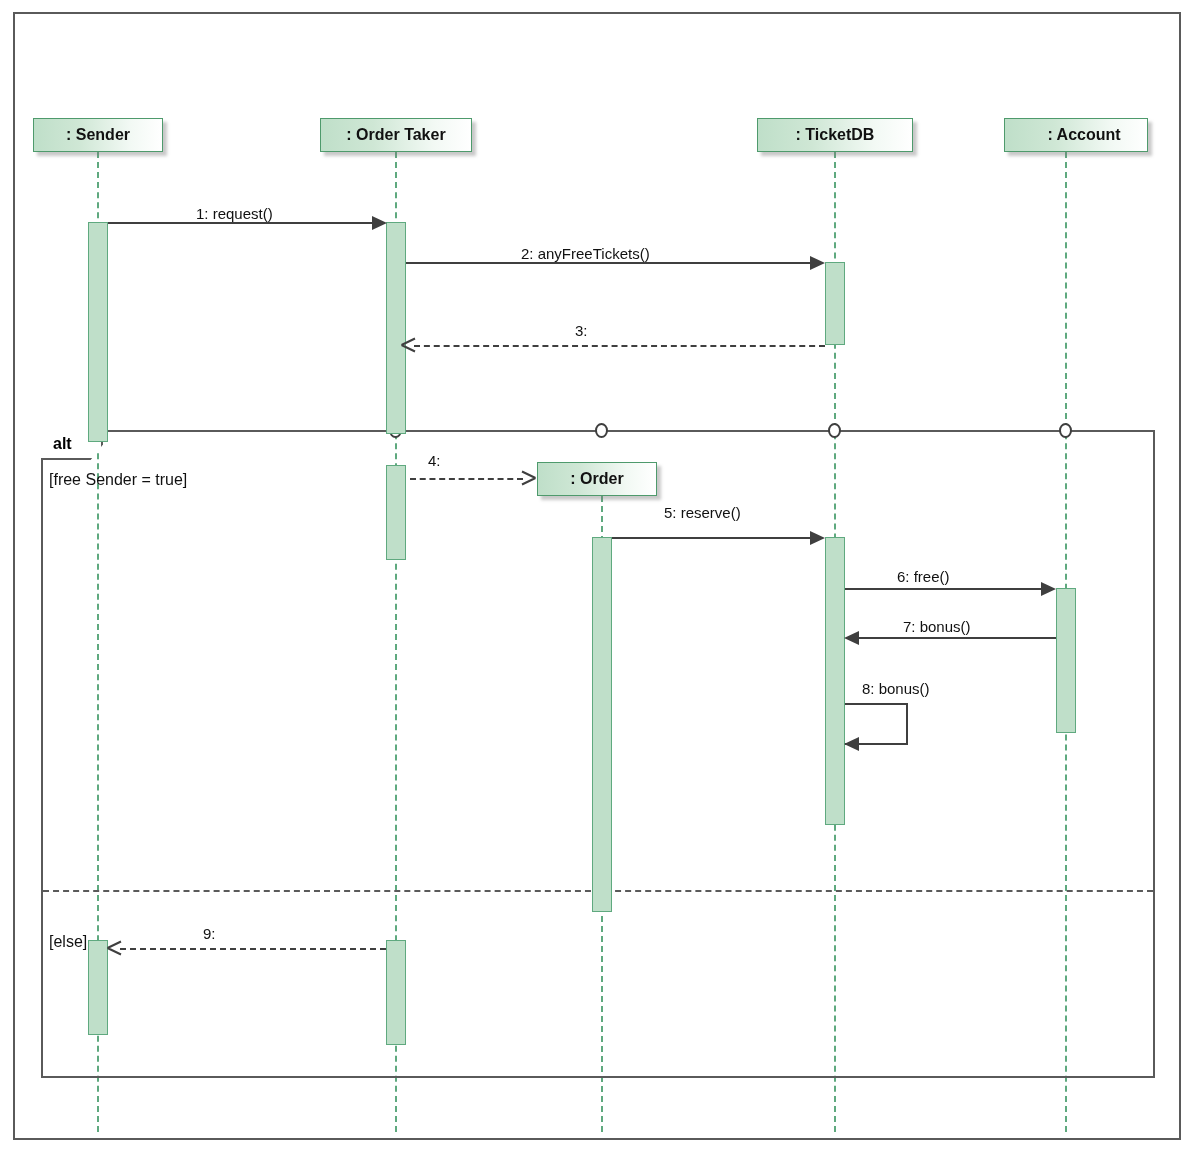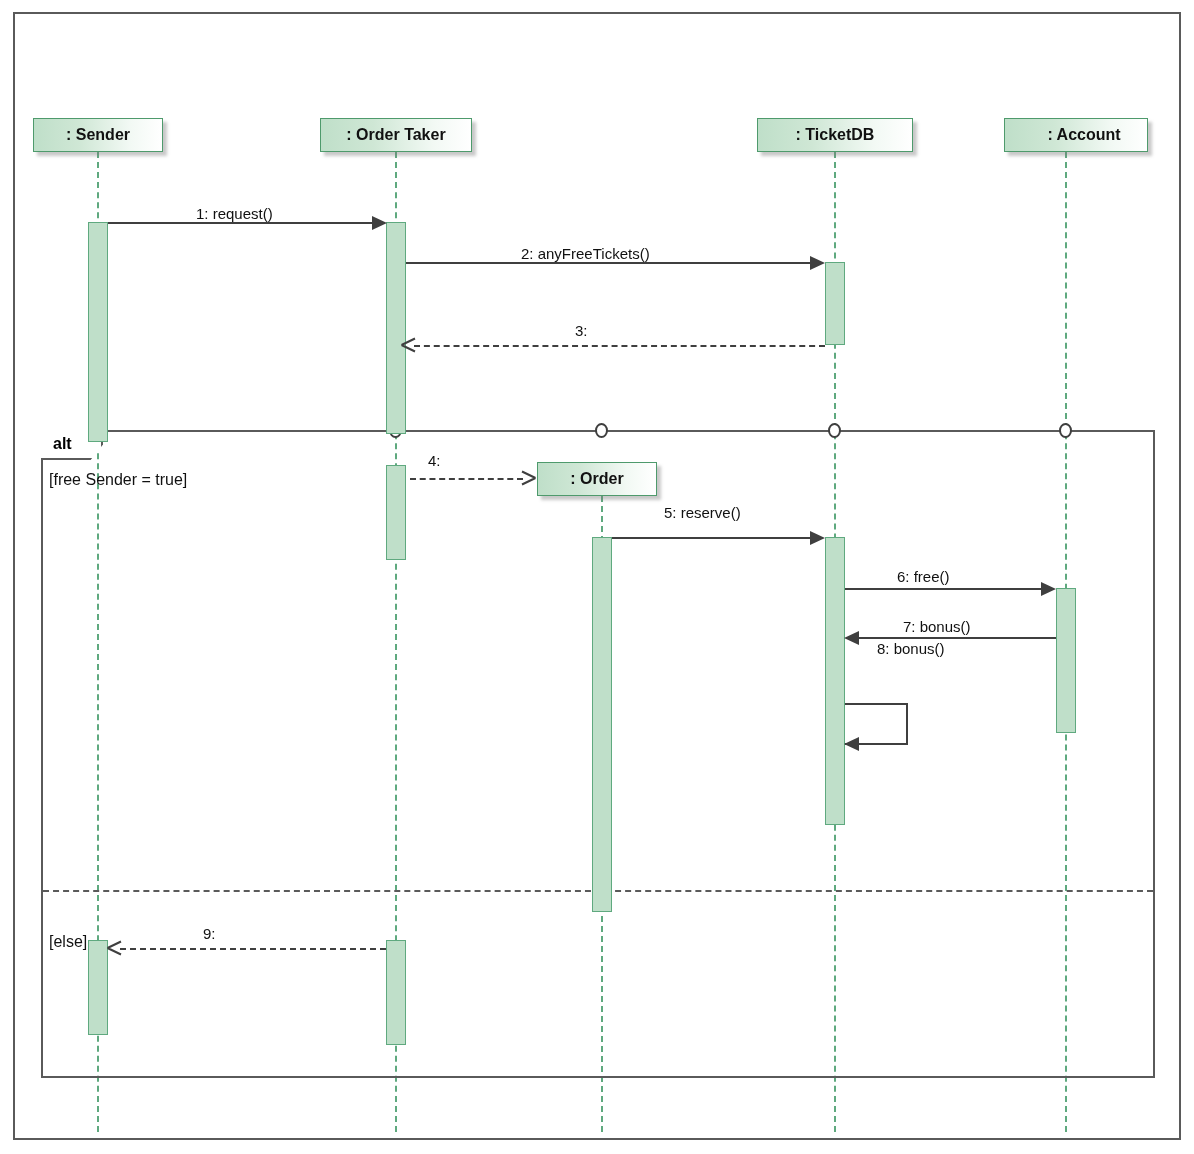--- a/index.html
+++ b/index.html
@@ -147,21 +147,21 @@
   <div class="arrow-solid-r" style="left:810px;top:531px;"></div>
 
   <div class="msg-label" style="left:897px;top:568px;">6: free()</div>
   <div class="msg-line" style="left:845px;top:588px;width:197px;"></div>
   <div class="arrow-solid-r" style="left:1041px;top:582px;"></div>
 
   <div class="msg-label" style="left:903px;top:618px;">7: bonus()</div>
   <div class="msg-line" style="left:859px;top:637px;width:197px;"></div>
   <div class="arrow-solid-l" style="left:844px;top:631px;"></div>
 
-  <div class="msg-label" style="left:862px;top:640px;margin-left:15px;">8: bonus()</div>
+  <div class="msg-label" style="left:862px;top:680px;">8: bonus()</div>
   <div class="self-msg" style="left:845px;top:703px;width:63px;height:42px;"></div>
   <div class="arrow-solid-l" style="left:844px;top:737px;"></div>
 
   <div class="msg-label" style="left:203px;top:925px;">9:</div>
   <div class="msg-line dashed" style="left:120px;top:948px;width:266px;"></div>
   <svg class="arrow-open-l" style="left:106px;top:940px;" viewBox="0 0 16 16">
     <path d="M1.5 8 L15 1.5 M1.5 8 L15 14.5" stroke="#3f3f3f" stroke-width="2" fill="none"></path>
   </svg>
 
 </div>

